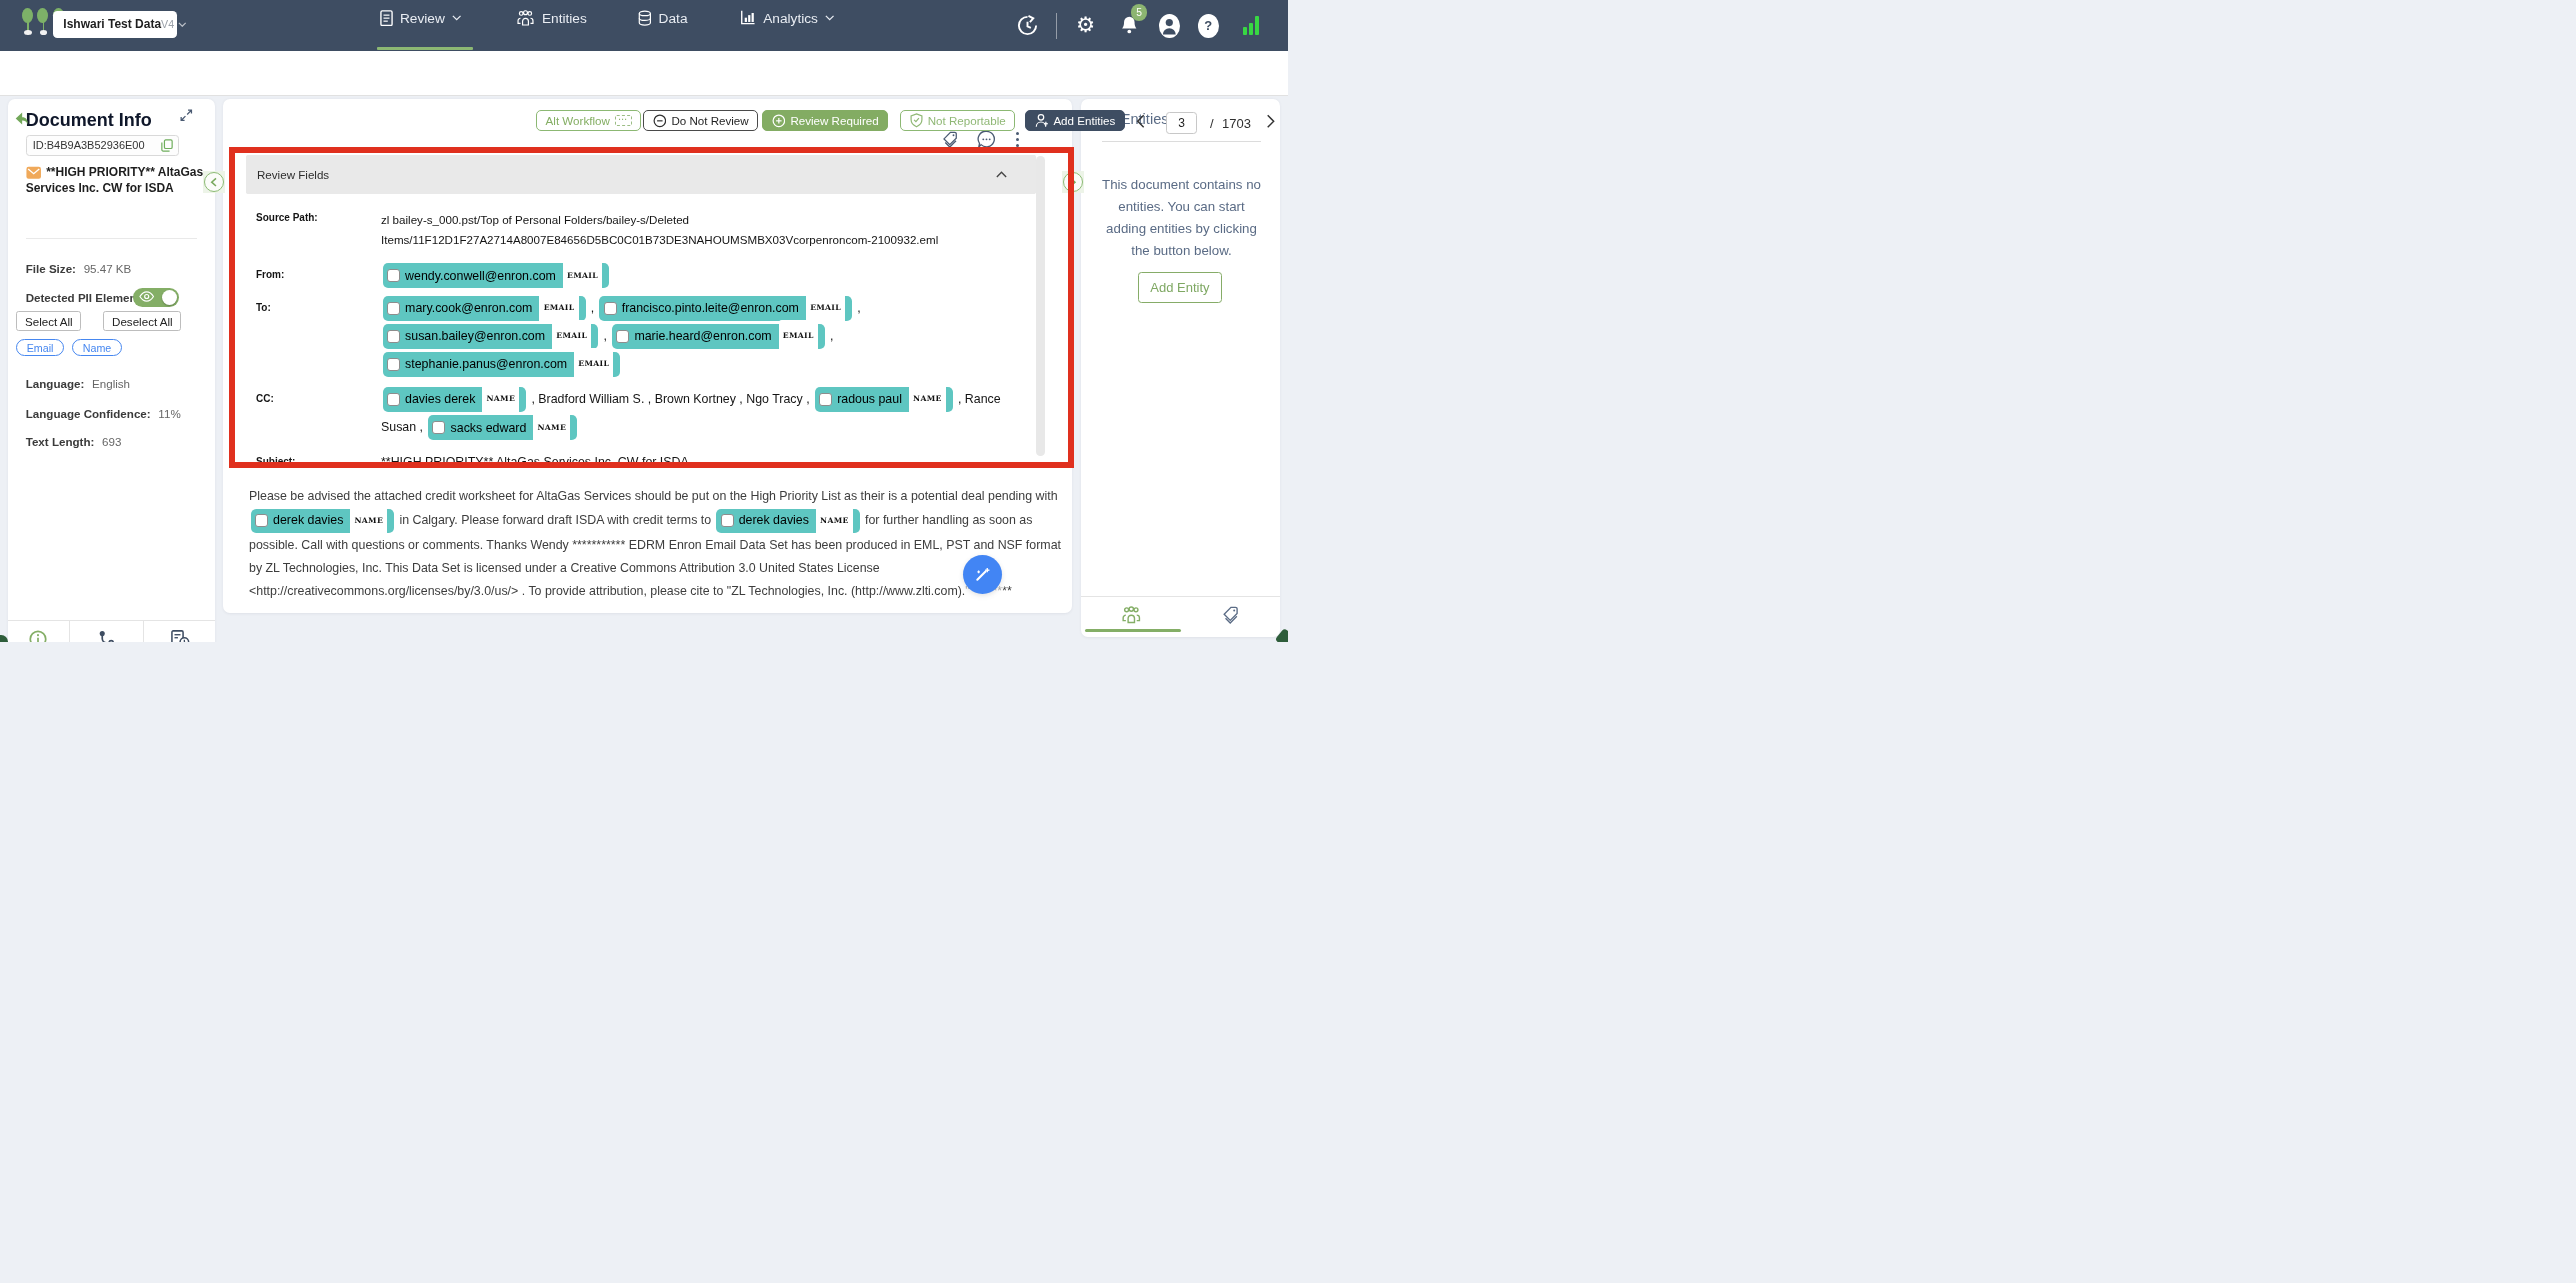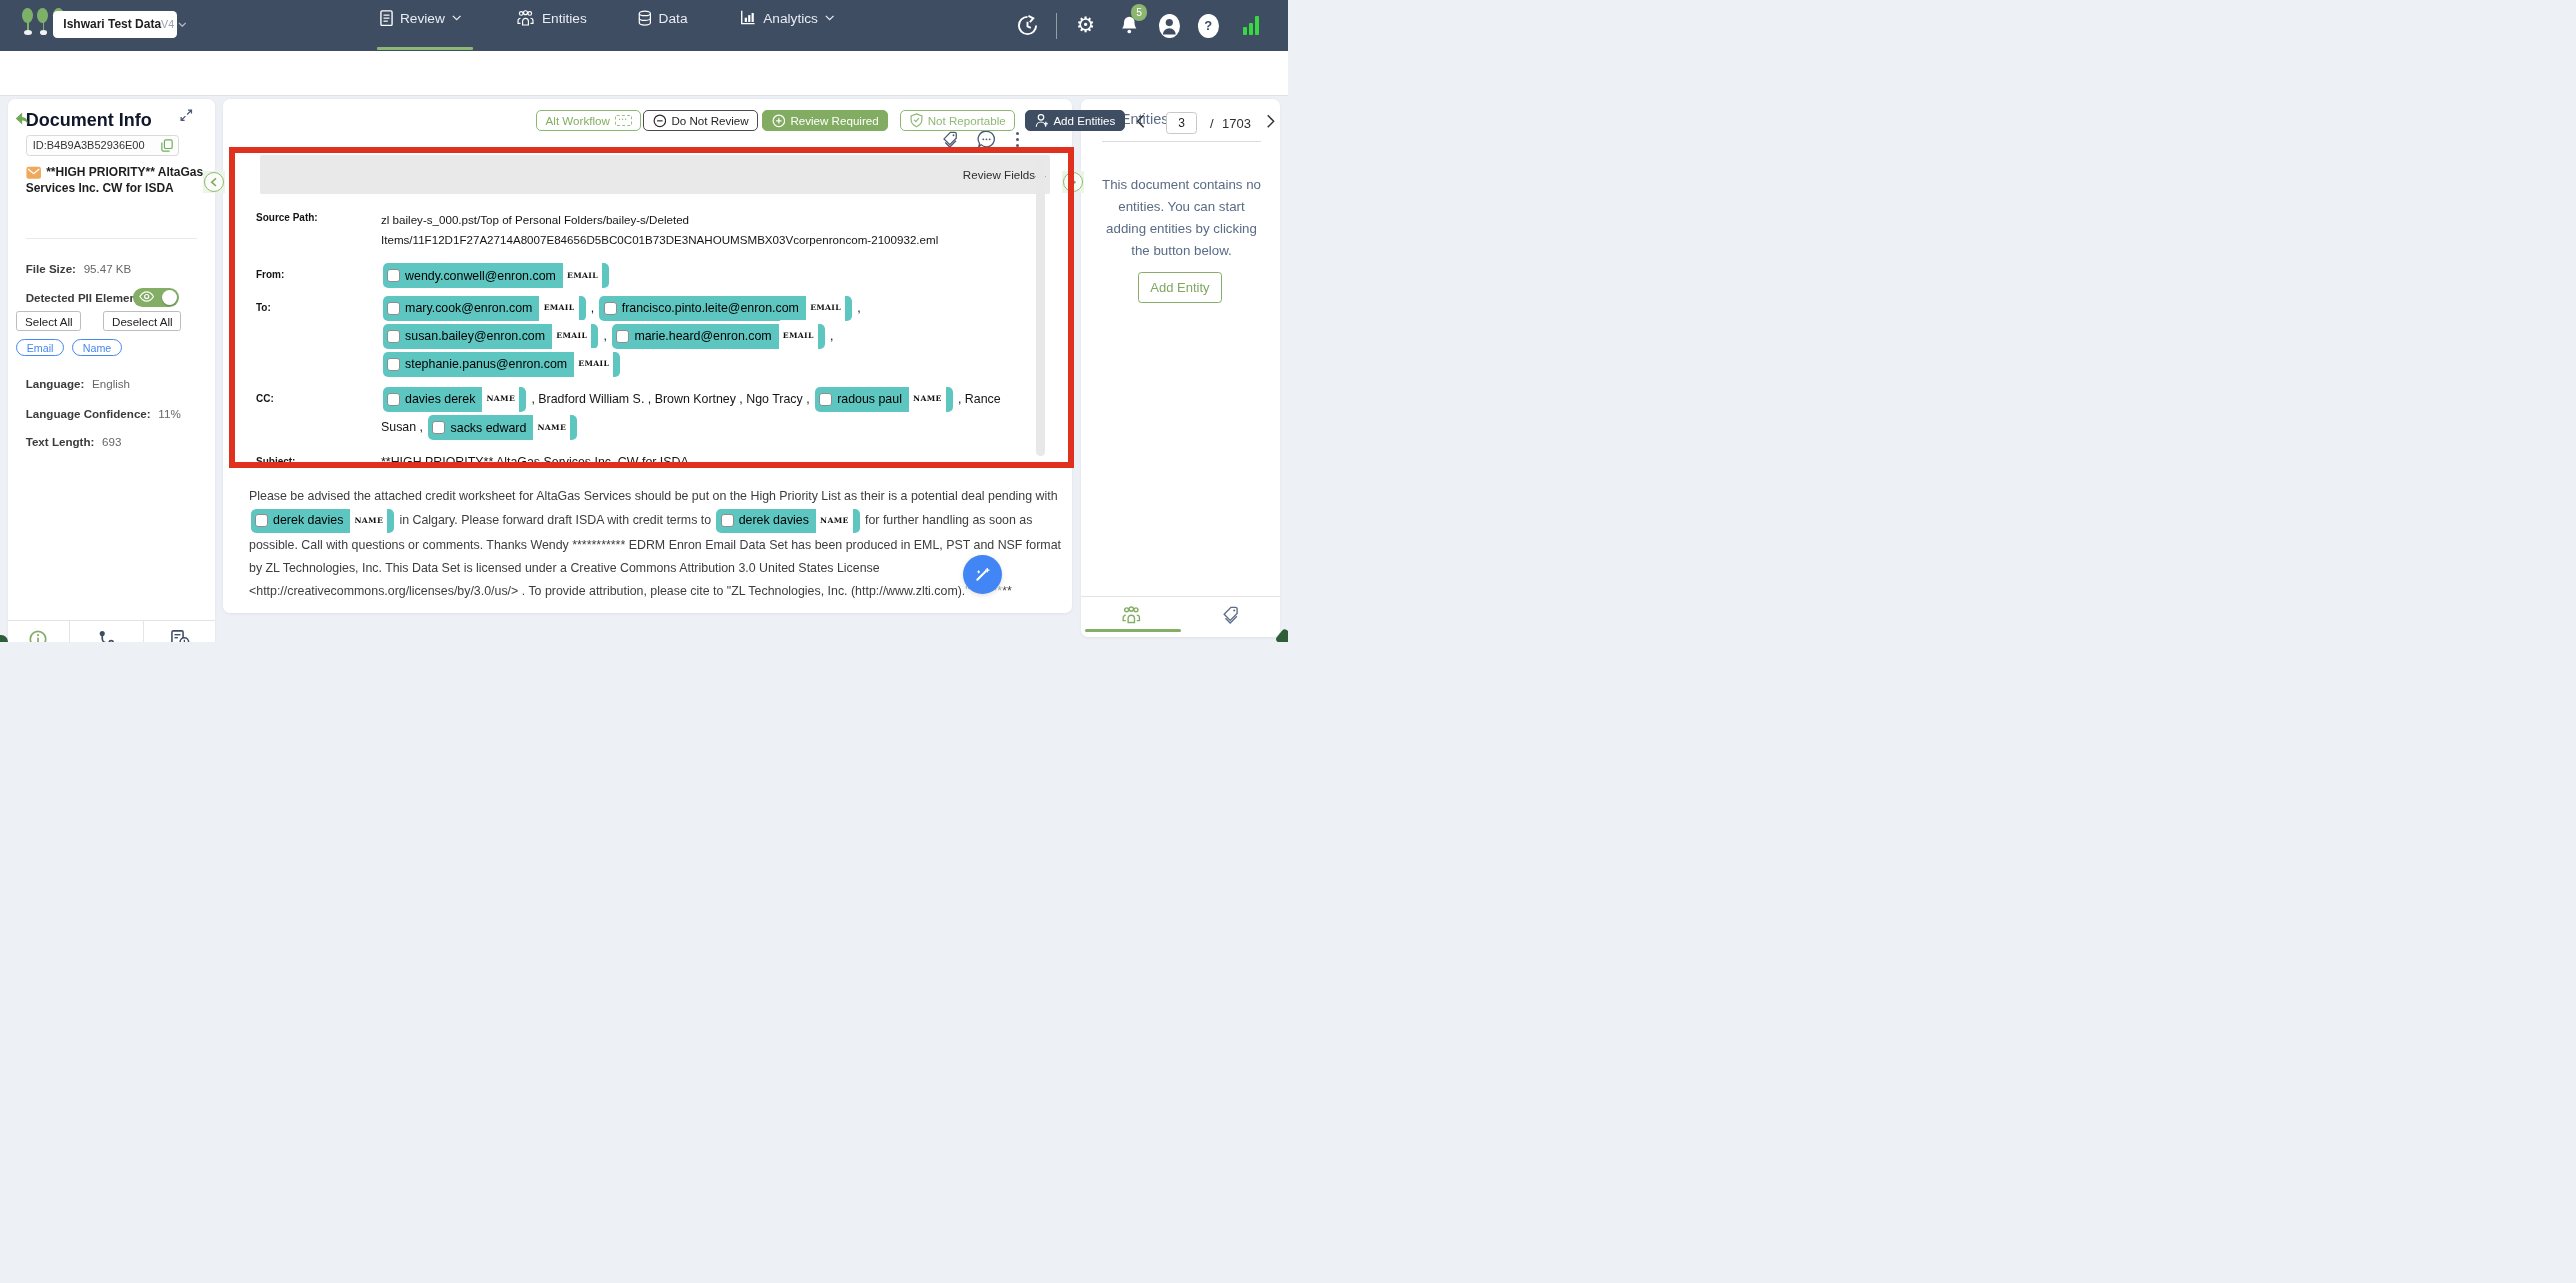--- a/index.html
+++ b/index.html
@@ -68,21 +68,21 @@
   .pill{border:1.3px solid #4687F0;border-radius:10.3px;color:#4687F0;font-size:10.7px;padding:1.7px 9.4px;cursor:pointer;background:#fff;}
   .lp-tabs{position:absolute;left:0;top:521px;width:207px;height:32px;border-top:0.9px solid #E4E4E4;}
   .lp-tab-div{position:absolute;top:0;width:0.9px;height:32px;background:#E4E4E4;}
   .lp-tab-ic{position:absolute;top:8.6px;cursor:pointer;}
 
   
   .card-icons{position:absolute;left:718px;top:31px;display:flex;gap:18px;align-items:center;}
   .kebab{display:flex;flex-direction:column;gap:2.6px;padding:1.7px;cursor:pointer;}
   .kebab i{width:3px;height:3px;border-radius:50%;background:#4A5A72;}
   .red-box{position:absolute;left:6px;top:48px;width:845px;height:321px;border:6px solid #E0301E;box-sizing:border-box;z-index:30;pointer-events:none;}
-  .rf-header{position:absolute;left:37px;top:56px;width:790px;height:39px;background:#E9E9E9;border-radius:1.7px;display:flex;align-items:center;justify-content:flex-end;padding:0 4px 0 11px;box-sizing:border-box;cursor:pointer;}
+  .rf-header{position:absolute;left:23px;top:56px;width:790px;height:39px;background:#E9E9E9;border-radius:1.7px;display:flex;align-items:center;justify-content:space-between;padding:0 29px 0 11px;box-sizing:border-box;cursor:pointer;}
   .rf-header span{font-size:11.6px;color:#2E2E2E;}
   .scroll-thumb{position:absolute;left:813px;top:57px;width:8.6px;height:300px;background:#E8E8E8;border-radius:4.3px;}
   .fields{position:absolute;left:33px;top:106px;right:34px;}
   .field{display:flex;margin-bottom:8.6px;}
   .flabel{width:125px;flex:none;font-weight:bold;font-size:10px;color:#141414;line-height:27.4px;}
   .tokens{font-size:12.4px;color:#141414;line-height:28px;}
   .field-0{margin-bottom:11px;}
   .field-0 .flabel{line-height:20px;padding-top:3.4px;}
   .field-0 .tokens{line-height:20px;font-size:11.6px;padding-top:5.1px;max-width:643px;word-break:break-word;}
   .field-1{margin-bottom:4.3px;}

